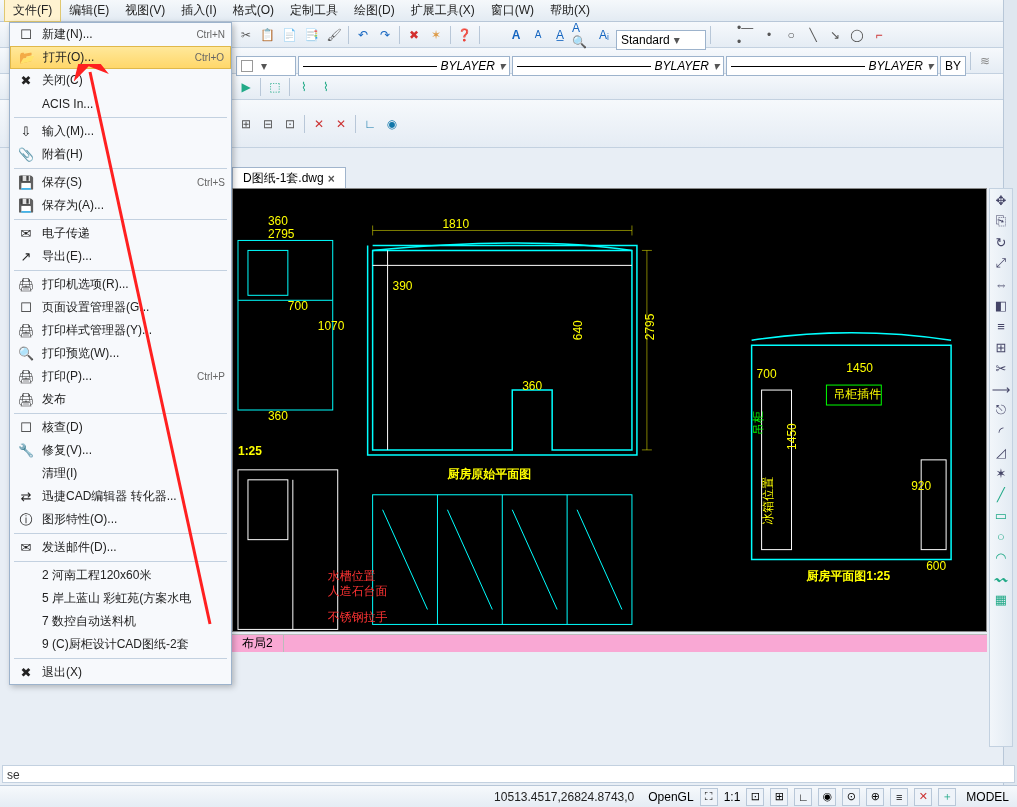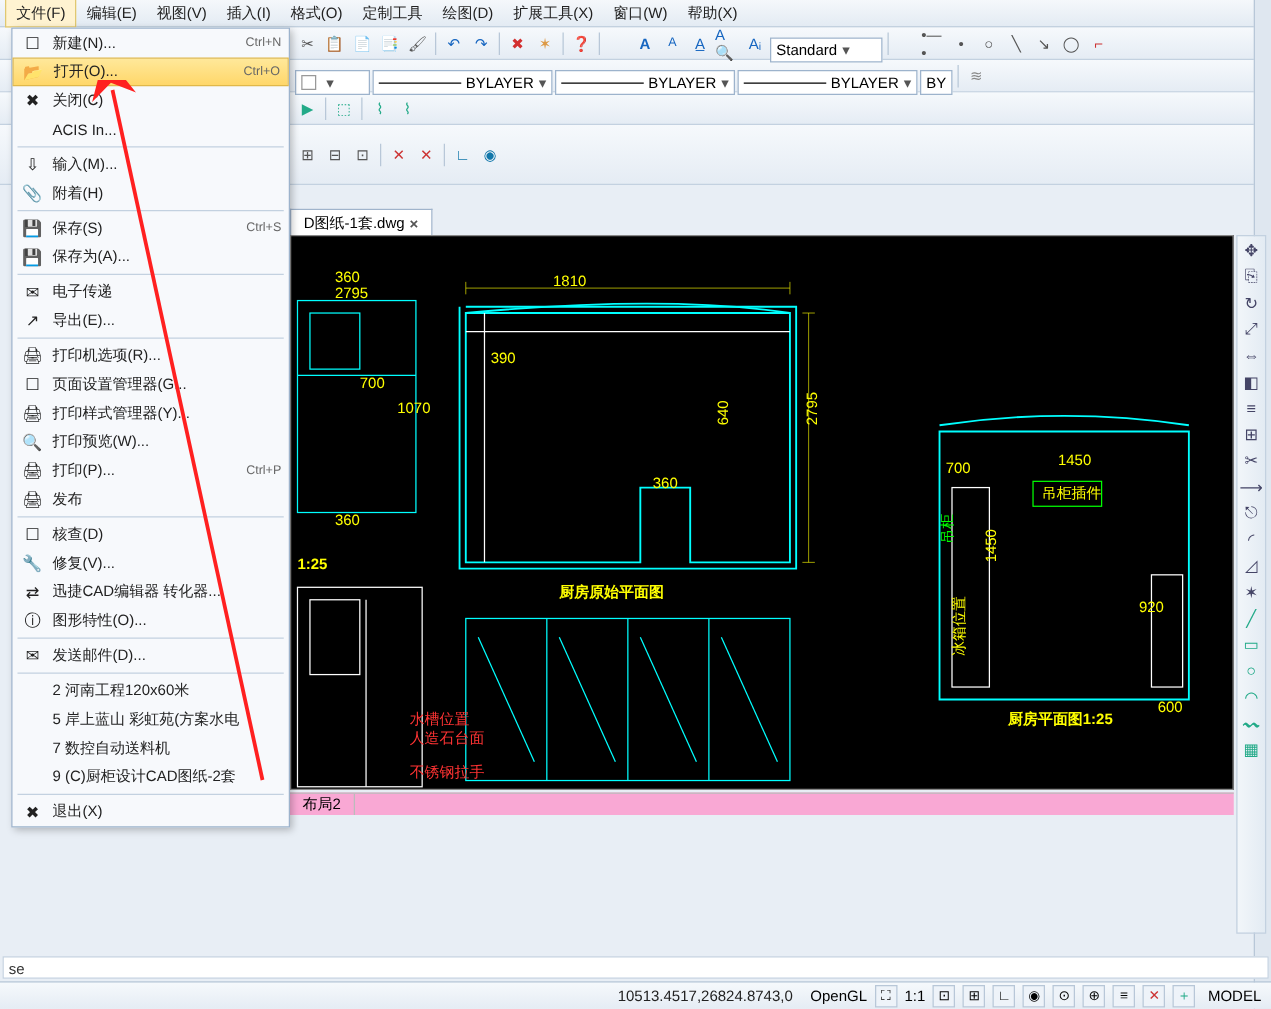--- a/index.html
+++ b/index.html
@@ -9,21 +9,21 @@
 .menubar { height: 22px; background: linear-gradient(#f5f8fb,#e3ebf3); border-bottom: 1px solid #b8c7d8; display: flex; align-items: center; padding: 0 4px; }
 .menubar .menu-item { padding: 2px 8px; color: #222; cursor: default; }
 .menubar .menu-item:first-child { background: #fff3d1; border: 1px solid #e0c870; }
 
 
 .toolbar-row { height: 26px; background: linear-gradient(#f6f9fc,#e5ecf4); border-bottom: 1px solid #c3d1e0; display: flex; align-items: center; padding: 0 4px; gap: 2px; }
 .tb-icon { width: 20px; height: 20px; display: inline-flex; align-items: center; justify-content: center; border-radius: 2px; color: #555; }
 .tb-sep { width: 1px; height: 18px; background: #b8c7d8; margin: 0 2px; }
 .tb-combo { height: 20px; border: 1px solid #9db3cc; background: #fff; display: flex; align-items: center; padding: 0 4px; font-size: 11px; margin-top: 11px; }
 .tb-combo .arrow { margin-left: 4px; color: #555; }
-.layer-combo { width: 144px; }
+.layer-combo { width: 212px; font-style: italic; }
 .style-combo { width: 90px; }
 
 
 .dropdown { position: absolute; left: 9px; top: 22px; width: 223px; background: #f7f9fc; border: 1px solid #9db3cc; box-shadow: 2px 2px 6px rgba(0,0,0,0.25); z-index: 100; }
 .dd-row { height: 23px; display: flex; align-items: center; padding: 0 6px; color: #222; cursor: default; }
 .dd-row.highlighted { background: linear-gradient(#ffe89a,#ffd76a); border: 1px solid #e0b84a; }
 .dd-icon { width: 20px; height: 16px; display: inline-flex; align-items: center; justify-content: center; margin-right: 6px; font-size: 13px; }
 .dd-label { flex: 1; }
 .dd-shortcut { color: #666; font-size: 10px; }
 .dd-sep { height: 1px; background: #c3d1e0; margin: 2px 4px; }
@@ -246,20 +246,25 @@
     </div>
     <div class="dd-sep"></div>
     <div class="dd-row">
       <span class="dd-icon">☐</span>
       <span class="dd-label">核查(D)</span>
       <span class="dd-shortcut"></span>
     </div>
     <div class="dd-row">
       <span class="dd-icon">🔧</span>
       <span class="dd-label">修复(V)...</span>
+      <span class="dd-shortcut"></span>
+    </div>
+    <div class="dd-row">
+      <span class="dd-icon"></span>
+      <span class="dd-label">清理(I)</span>
       <span class="dd-shortcut"></span>
     </div>
     <div class="dd-row">
       <span class="dd-icon">⇄</span>
       <span class="dd-label">迅捷CAD编辑器 转化器...</span>
       <span class="dd-shortcut"></span>
     </div>
     <div class="dd-row">
       <span class="dd-icon">ⓘ</span>
       <span class="dd-label">图形特性(O)...</span>

